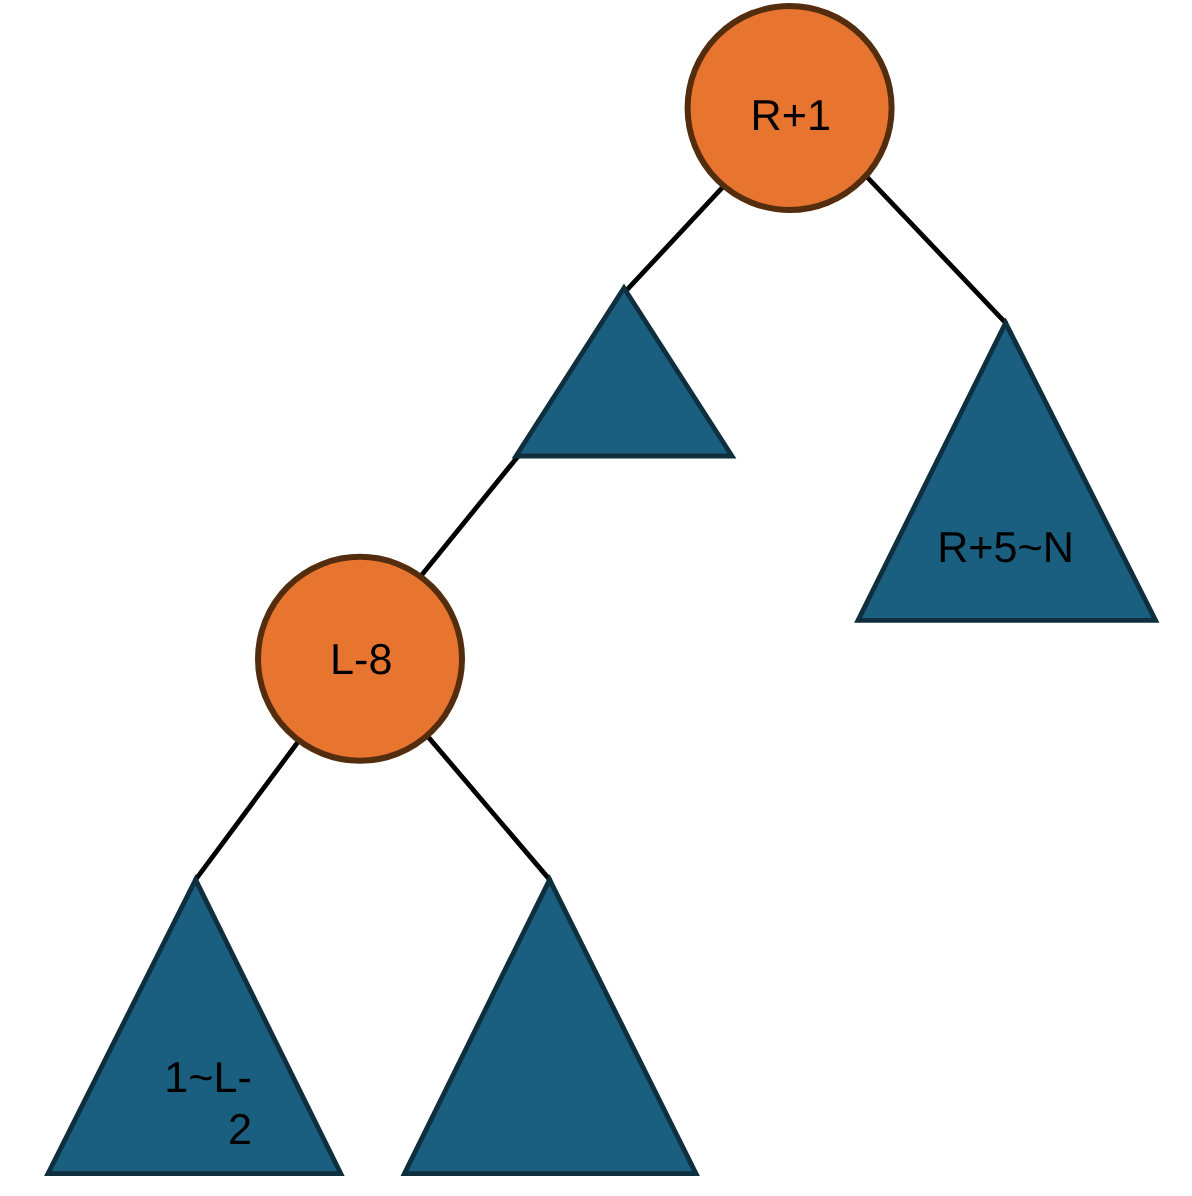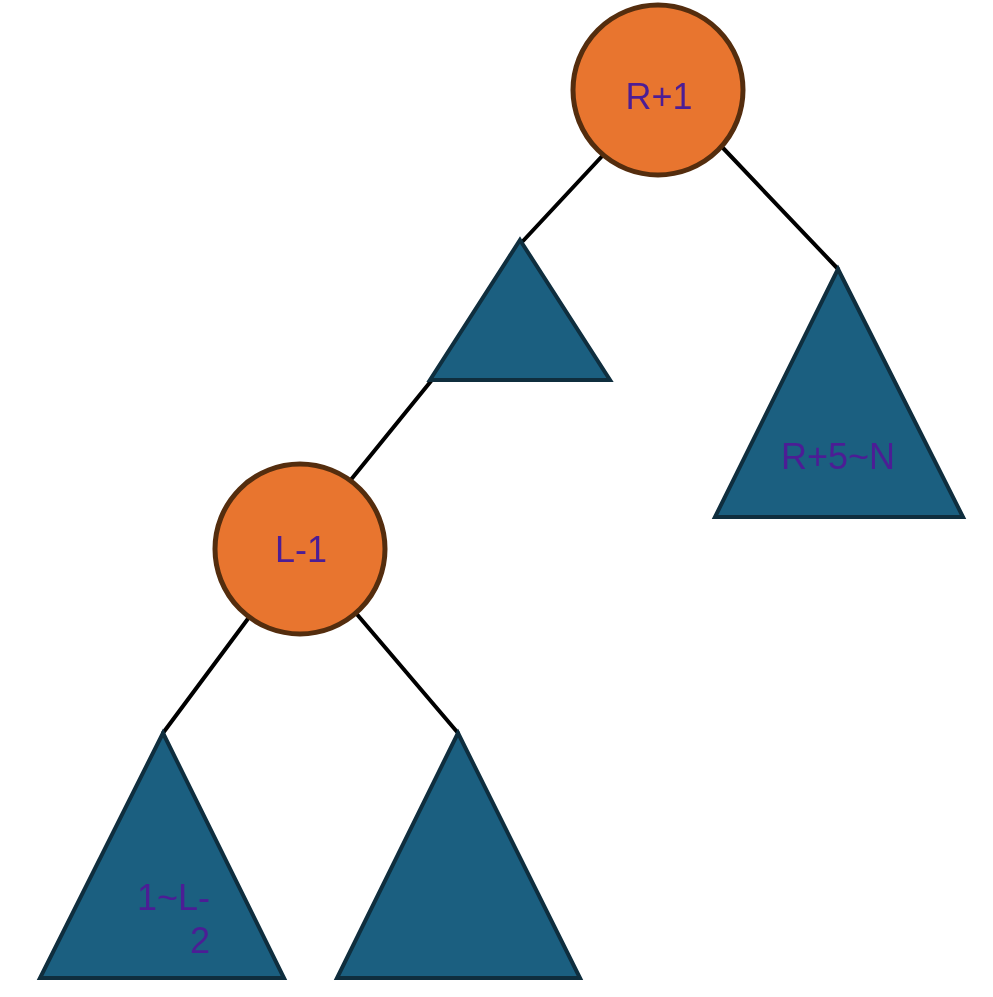--- a/index.html
+++ b/index.html
@@ -15,21 +15,21 @@
     background: #ffffff;
     overflow: hidden;
   }
   .stage svg {
     position: absolute;
     left: 0;
     top: 0;
   }
   .node-label {
     position: absolute;
-    color: #4c1d95;
+    color: #000000;
     font-size: 36px;
     line-height: 43px;
     transform: translate(-50%, -50%);
     white-space: nowrap;
     pointer-events: none;
   }
   .node-label.wrap {
     transform: none;
     white-space: normal;
     text-align: right;
@@ -56,16 +56,16 @@
     <polygon points="458,733 580,978 337,978" fill="#1B5F80" stroke="#0F2E3E" stroke-width="4" stroke-linejoin="miter"></polygon>
 
     <circle cx="658" cy="90" r="85" fill="#E8752F" stroke="#542D0E" stroke-width="5"></circle>
     <circle cx="300" cy="549" r="85" fill="#E8752F" stroke="#542D0E" stroke-width="5"></circle>
   </svg>
 
   <div class="node-label" style="left:659px; top:96px;">R+1</div>
 
   <div class="node-label" style="left:838px; top:456px;">R+5~N</div>
 
-  <div class="node-label" style="left:301px; top:549px;">L-1</div>
+  <div class="node-label" style="left:301px; top:549px;">L-8</div>
 
   <div class="node-label wrap" style="left:122px; top:876px;">1~L-2</div>
 </div>
 
 </body></html>

